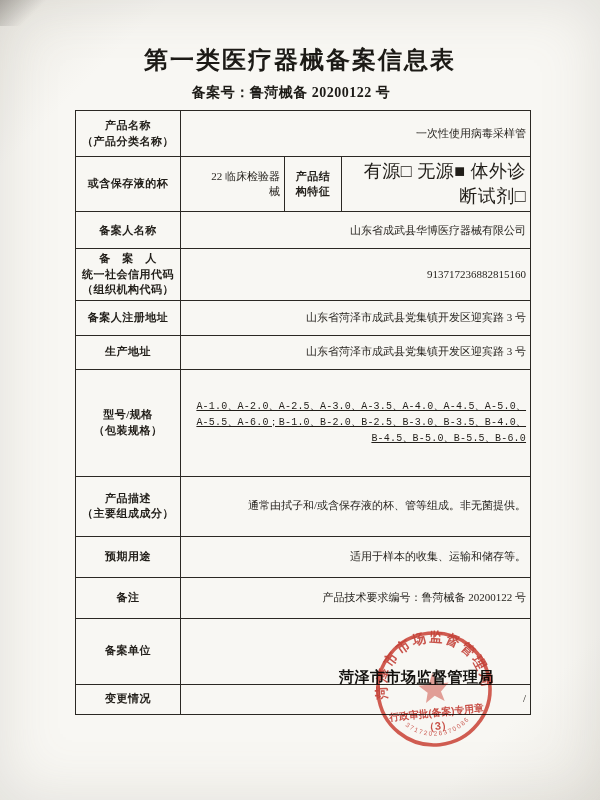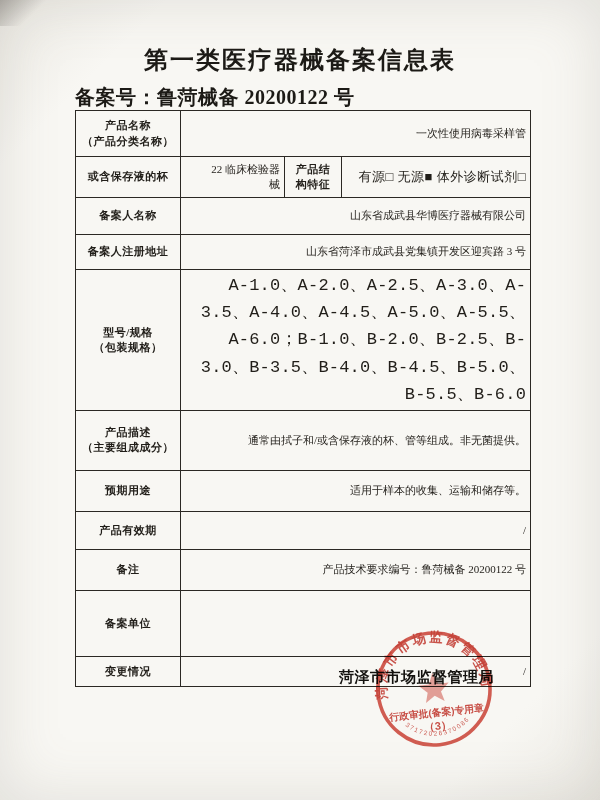--- a/index.html
+++ b/index.html
@@ -20,21 +20,21 @@
     pointer-events:none;
   }
   .title{
     position:absolute;top:44px;left:0;width:100%;
     text-align:center;font-size:24px;font-weight:bold;letter-spacing:2px;
     font-family:"Liberation Sans","DejaVu Sans",sans-serif;
     color:#1c1a16;
   }
   .reg-no{
     position:absolute;top:84px;left:75px;width:432px;
-    text-align:left;font-size:20px;font-weight:600;letter-spacing:.5px;
+    text-align:center;font-size:14px;font-weight:600;letter-spacing:.5px;
     color:#1c1a16;
   }
   table.form{
     position:absolute;left:75px;top:110px;width:455px;
     border-collapse:collapse;table-layout:fixed;
   }
   table.form td{
     border:1.6px solid #2b2823;
     font-size:11px;line-height:1.4;
     vertical-align:middle;
@@ -44,23 +44,23 @@
   td.lbl{
     text-align:center;white-space:pre-line;
     font-weight:600;letter-spacing:.5px;
   }
   td.val{
     text-align:right;padding-left:12px;padding-right:8px;
     font-weight:500;
   }
   td.val.models{
     font-family:"Liberation Mono","DejaVu Sans Mono",monospace;
-    font-size:17px;line-height:1.6;letter-spacing:.2px;
+    font-size:10px;line-height:1.6;letter-spacing:.2px;text-decoration:underline;
   }
-  td.val.checks{font-size:13px;padding-left:8px;letter-spacing:.5px;}
+  td.val.checks{font-size:18px;padding-left:8px;letter-spacing:.5px;}
   .stamp-wrap{
     position:absolute;left:361px;top:616px;width:146px;height:146px;
     mix-blend-mode:multiply;opacity:.93;
     pointer-events:none;
   }
   .filing-note{
     position:absolute;top:669px;left:0;width:508px;
     text-align:right;font-size:15px;font-weight:600;
     color:#14120f;line-height:17px;letter-spacing:.5px;
     mix-blend-mode:multiply;
@@ -93,41 +93,47 @@
       <td class="lbl">或含保存液的杯</td>
       <td class="val" style="padding-left:20px">22 临床检验器械</td>
       <td class="lbl">产品结
 构特征</td>
       <td class="val checks">有源□ 无源■ 体外诊断试剂□</td>
     </tr>
     <tr style="height:37px">
       <td class="lbl">备案人名称</td>
       <td class="val" colspan="3">山东省成武县华博医疗器械有限公司</td>
     </tr>
+    <tr style="height:46px">
+      <td class="lbl">备　案　人
+统一社会信用代码
+（组织机构代码）</td>
+      <td class="val" colspan="3">913717236882815160</td>
+    </tr>
     <tr style="height:35px">
       <td class="lbl">备案人注册地址</td>
+      <td class="val" colspan="3">山东省菏泽市成武县党集镇开发区迎宾路 3 号</td>
+    </tr>
+    <tr style="height:34px">
+      <td class="lbl">生产地址</td>
       <td class="val" colspan="3">山东省菏泽市成武县党集镇开发区迎宾路 3 号</td>
     </tr>
     <tr style="height:107px">
       <td class="lbl">型号/规格
 （包装规格）</td>
       <td class="val models" colspan="3">A-1.0、A-2.0、A-2.5、A-3.0、A-3.5、A-4.0、A-4.5、A-5.0、A-5.5、A-6.0；B-1.0、B-2.0、B-2.5、B-3.0、B-3.5、B-4.0、B-4.5、B-5.0、B-5.5、B-6.0</td>
     </tr>
     <tr style="height:60px">
       <td class="lbl">产品描述
 （主要组成成分）</td>
       <td class="val" colspan="3">通常由拭子和/或含保存液的杯、管等组成。非无菌提供。</td>
     </tr>
     <tr style="height:41px">
       <td class="lbl">预期用途</td>
       <td class="val" colspan="3">适用于样本的收集、运输和储存等。</td>
-    </tr>
-    <tr style="height:38px">
-      <td class="lbl">产品有效期</td>
-      <td class="val" colspan="3">/</td>
     </tr>
     <tr style="height:41px">
       <td class="lbl">备注</td>
       <td class="val" colspan="3">产品技术要求编号：鲁菏械备 20200122 号</td>
     </tr>
     <tr style="height:66px">
       <td class="lbl">备案单位</td>
       <td class="val" colspan="3"></td>
     </tr>
     <tr style="height:30px">

